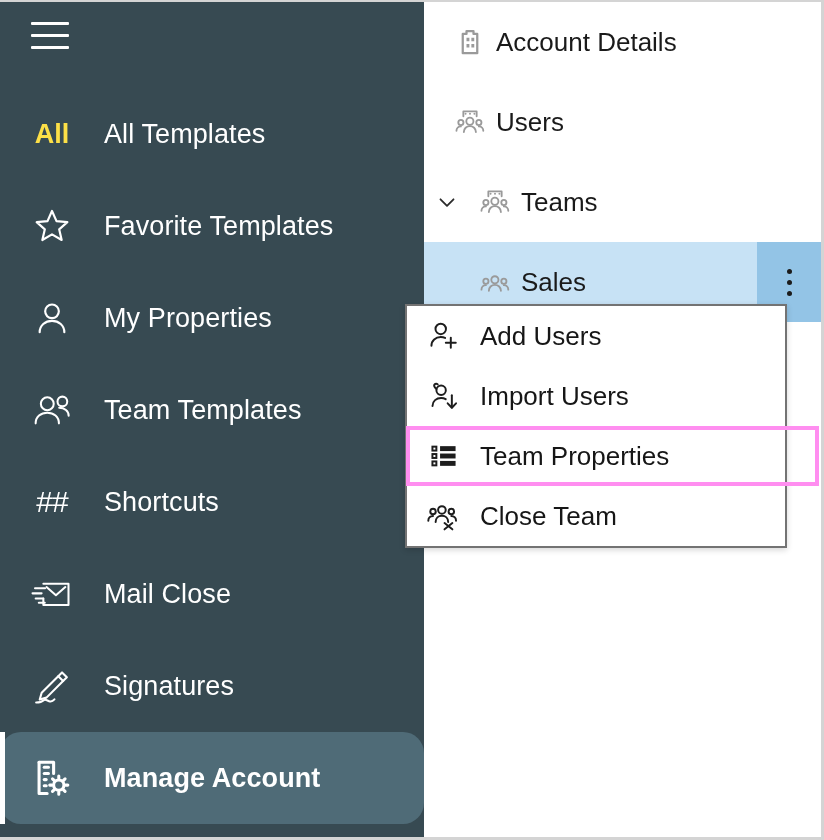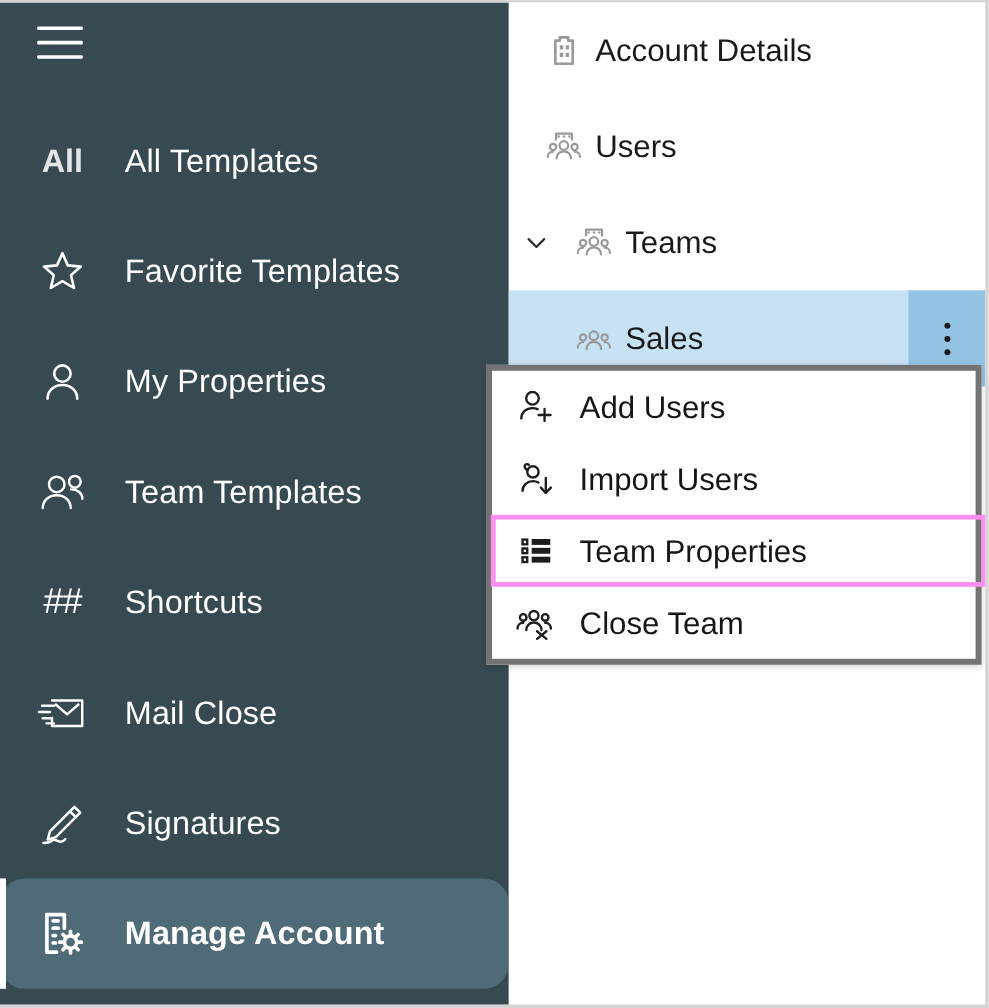--- a/index.html
+++ b/index.html
@@ -82,21 +82,21 @@
   .nav-item .icon-slot svg { display: block; }
   .nav-item .nav-label {
     color: #ffffff;
     font-size: 27px;
     letter-spacing: 0.1px;
     white-space: nowrap;
   }
   .nav-item .all-glyph {
     font-size: 27px;
     font-weight: bold;
-    color: #e5e5e5;
+    color: #fde047;
     line-height: 1;
   }
   .nav-item .hash-glyph {
     font-size: 30px;
     font-weight: 500;
     color: #ffffff;
     line-height: 1;
     letter-spacing: -1px;
   }
   .nav-item.selected {
@@ -186,23 +186,23 @@
     height: 5px;
     border-radius: 50%;
     background: #1b1b1b;
   }
 
   
   .ctx-menu {
     position: absolute;
     left: 405px;
     top: 302px;
-    width: 413px;
-    background: #ffffff;
-    border: 5px solid #737373;
+    width: 382px;
+    background: #ffffff;
+    border: 2px solid #737373;
     box-sizing: border-box;
     box-shadow: 0 2px 6px rgba(0,0,0,0.16);
     z-index: 20;
   }
   .ctx-item {
     position: relative;
     display: flex;
     align-items: center;
     height: 60px;
     box-sizing: border-box;

